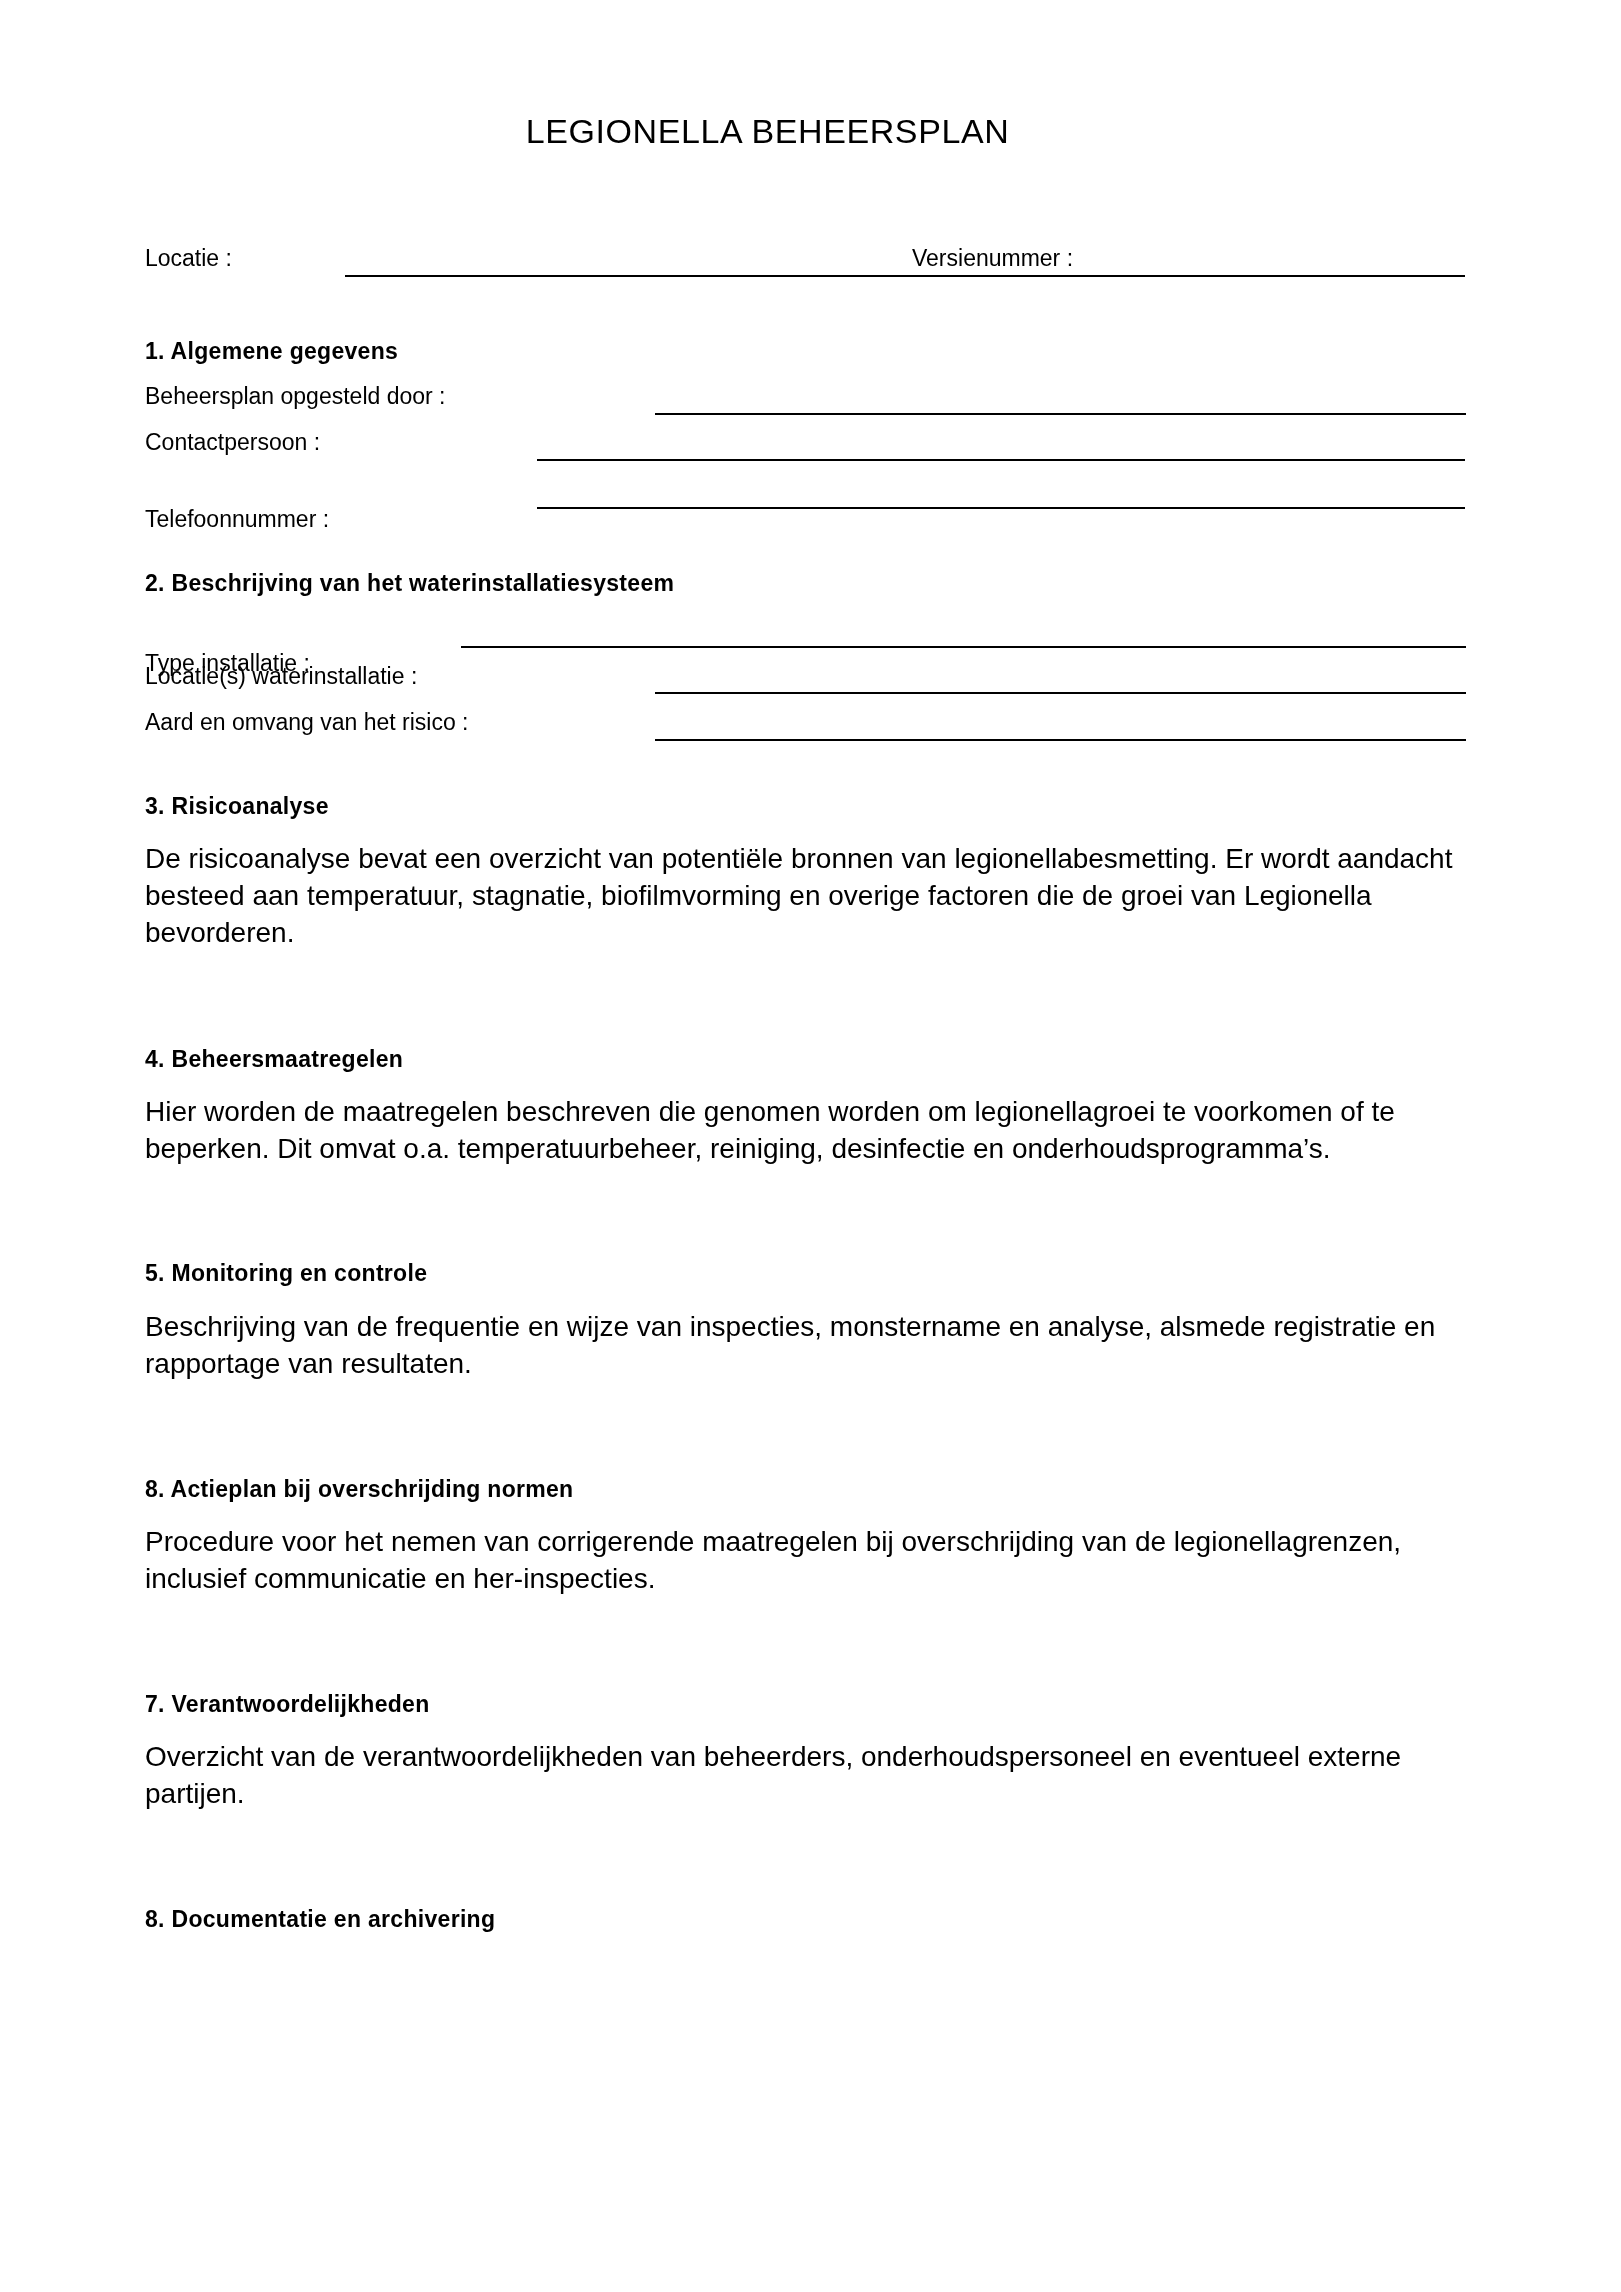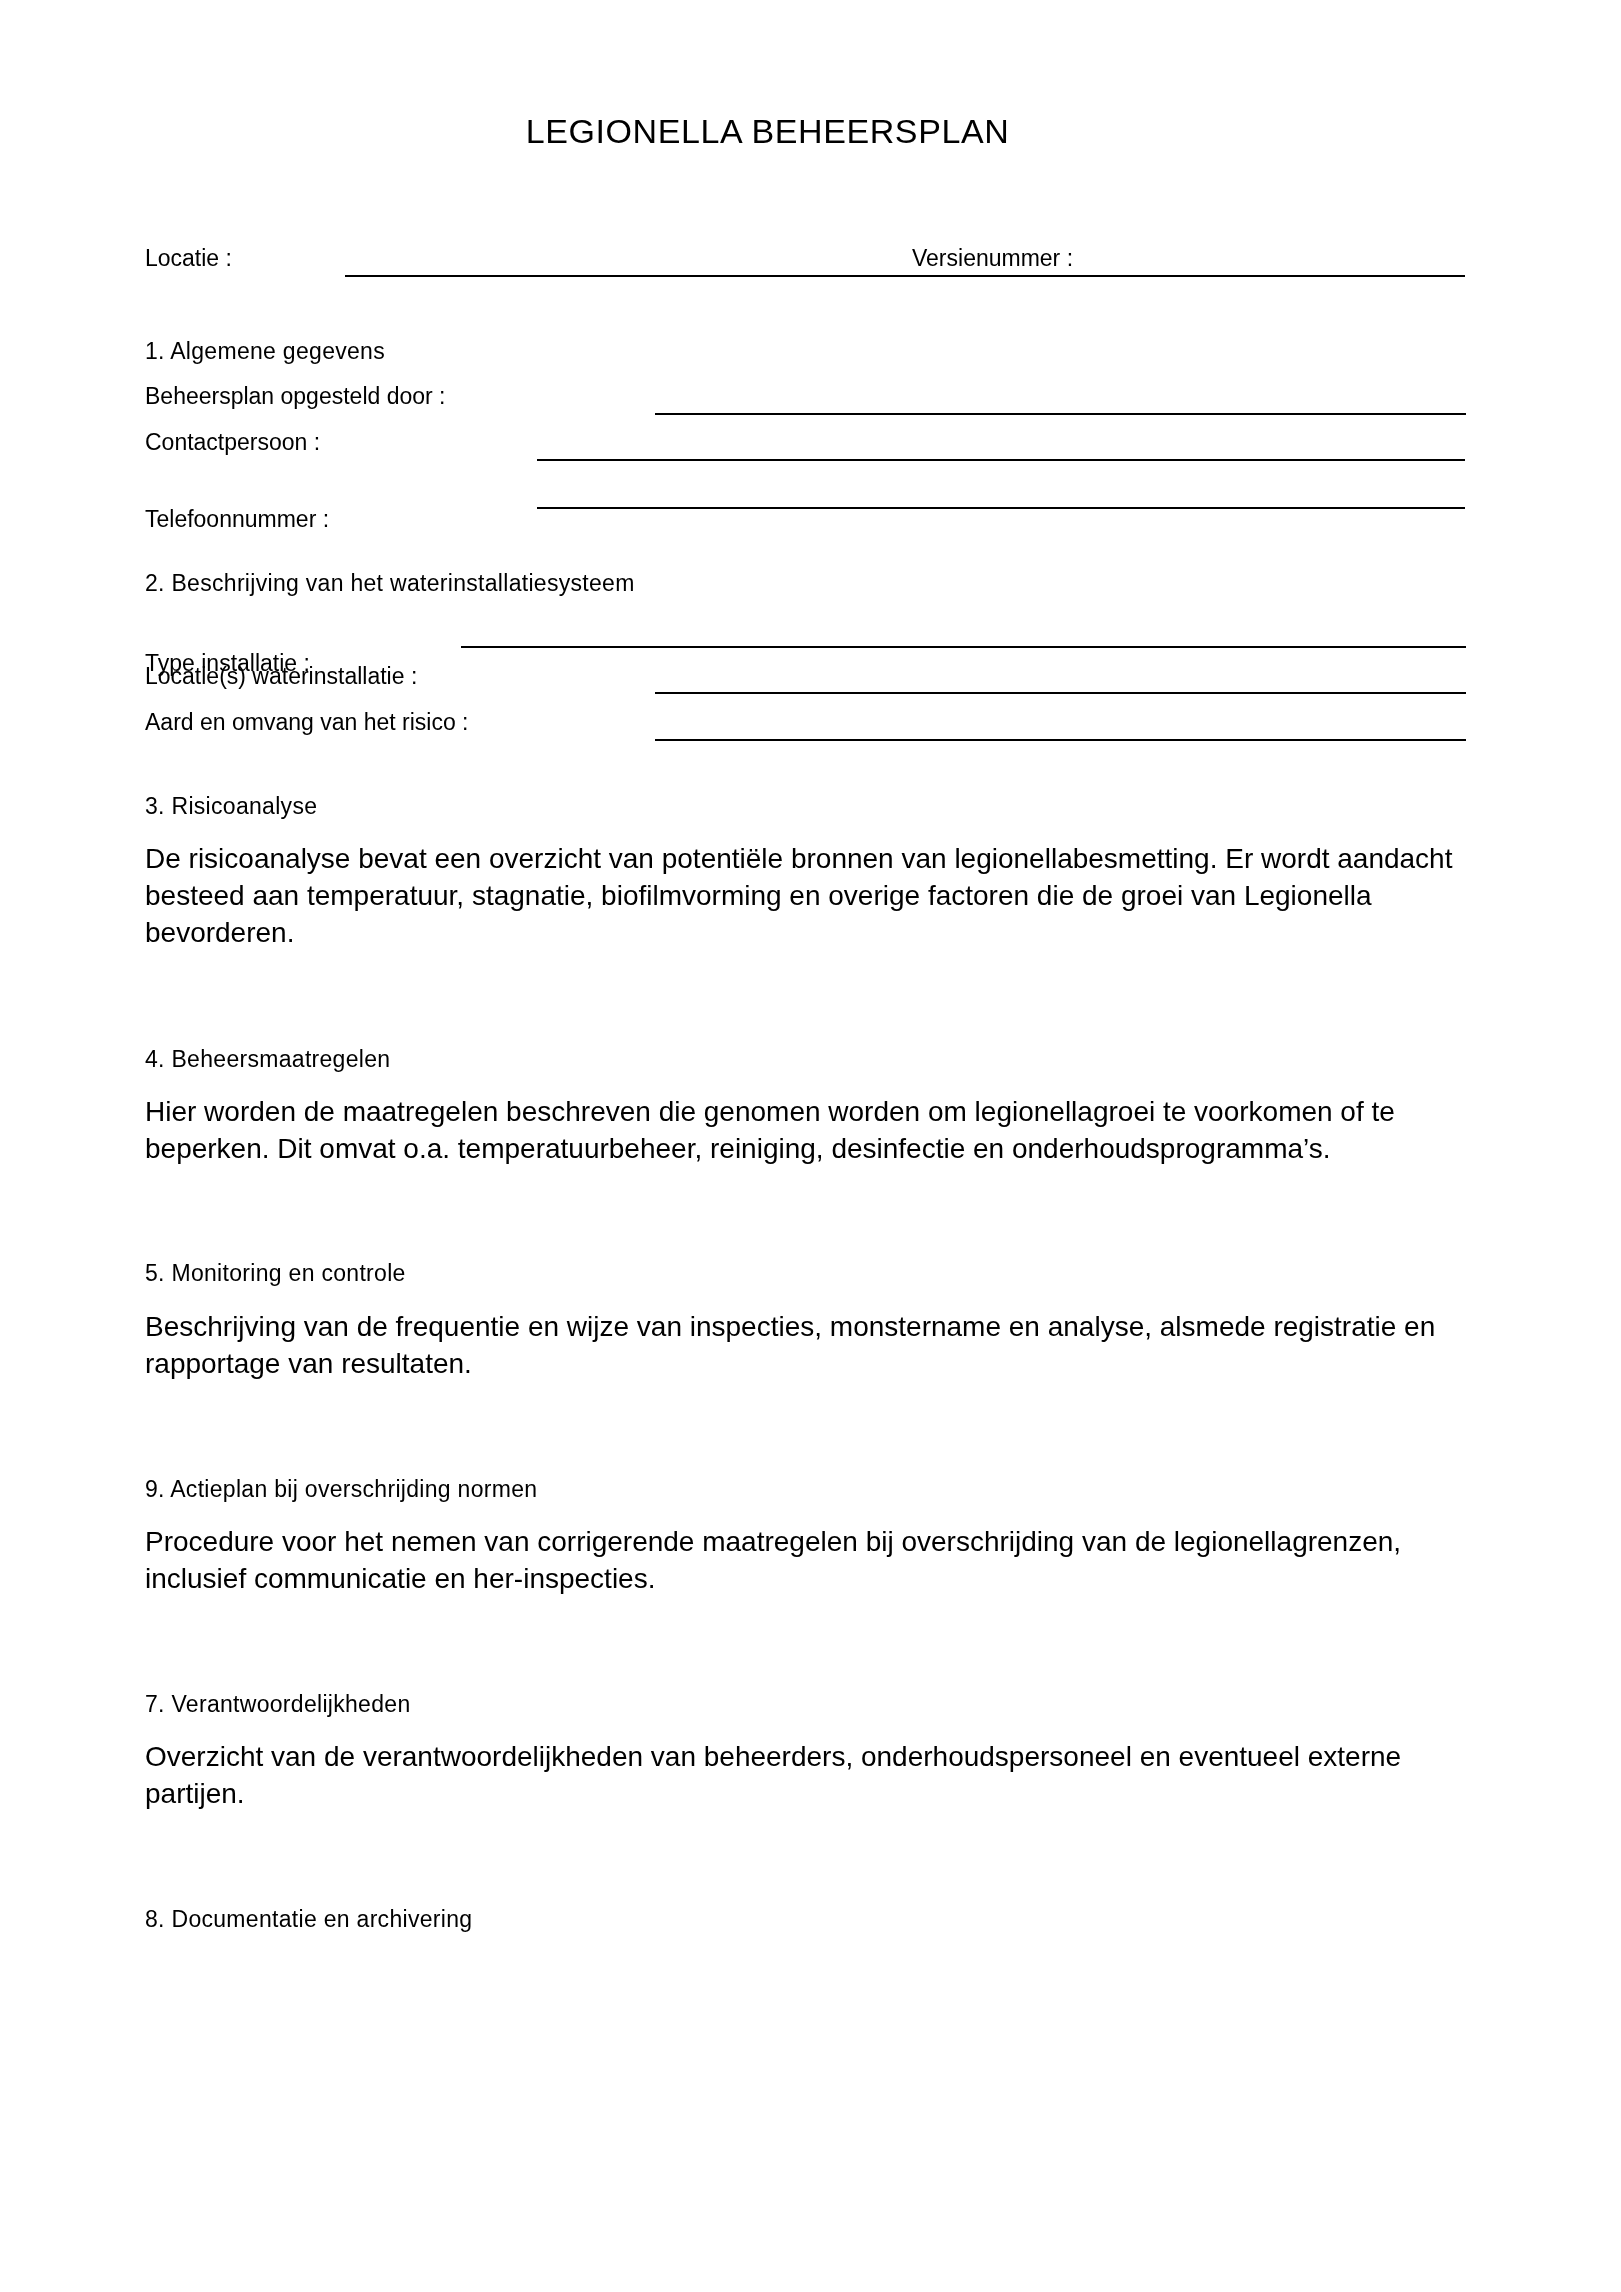--- a/index.html
+++ b/index.html
@@ -32,21 +32,21 @@
     font-size: 34px;
     font-weight: 400;
     letter-spacing: 0.6px;
     line-height: 1.2;
     white-space: nowrap;
   }
 
   .heading {
     position: absolute;
     font-size: 23px;
-    font-weight: 400;
+    font-weight: 700;
     letter-spacing: 0.3px;
     line-height: 1.0;
     white-space: nowrap;
   }
 
   .para {
     position: absolute;
     font-size: 28px;
     font-weight: 400;
     line-height: 37px;
@@ -107,21 +107,21 @@
 
   <div class="heading" style="left:145px; top:795px;">3. Risicoanalyse</div>
   <div class="para" style="top:840px;">De risicoanalyse bevat een overzicht van potentiële bronnen van legionellabesmetting. Er wordt aandacht besteed aan temperatuur, stagnatie, biofilmvorming en overige factoren die de groei van Legionella bevorderen.</div>
 
   <div class="heading" style="left:145px; top:1048px;">4. Beheersmaatregelen</div>
   <div class="para" style="top:1093px;">Hier worden de maatregelen beschreven die genomen worden om legionellagroei te voorkomen of te beperken. Dit omvat o.a. temperatuurbeheer, reiniging, desinfectie en onderhoudsprogramma’s.</div>
 
   <div class="heading" style="left:145px; top:1262px;">5. Monitoring en controle</div>
   <div class="para" style="top:1308px;">Beschrijving van de frequentie en wijze van inspecties, monstername en analyse, alsmede registratie en rapportage van resultaten.</div>
 
-  <div class="heading" style="left:145px; top:1478px;">9. Actieplan bij overschrijding normen</div>
+  <div class="heading" style="left:145px; top:1478px;">8. Actieplan bij overschrijding normen</div>
   <div class="para" style="top:1523px;">Procedure voor het nemen van corrigerende maatregelen bij overschrijding van de legionellagrenzen, inclusief communicatie en her-inspecties.</div>
 
   <div class="heading" style="left:145px; top:1693px;">7. Verantwoordelijkheden</div>
   <div class="para" style="top:1738px;">Overzicht van de verantwoordelijkheden van beheerders, onderhoudspersoneel en eventueel externe partijen.</div>
 
   <div class="heading" style="left:145px; top:1908px;">8. Documentatie en archivering</div>
 
 </div>
 
 

